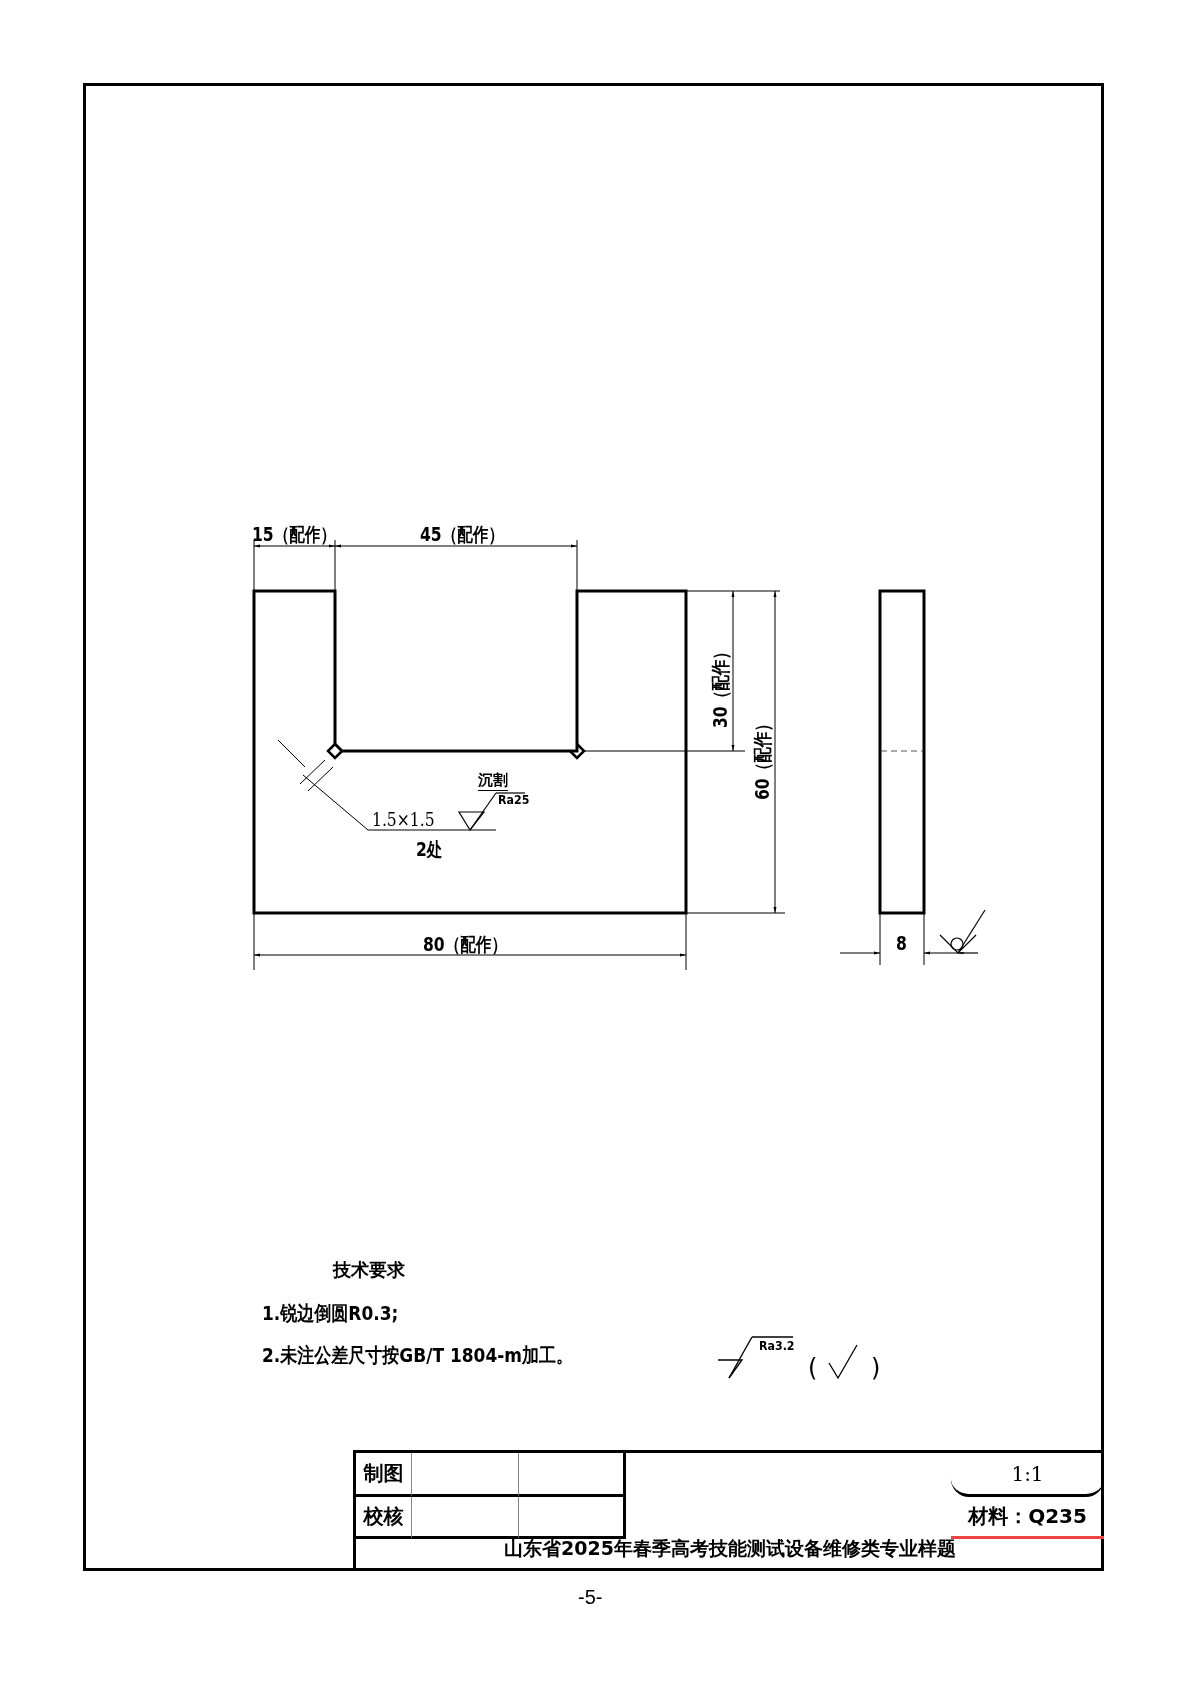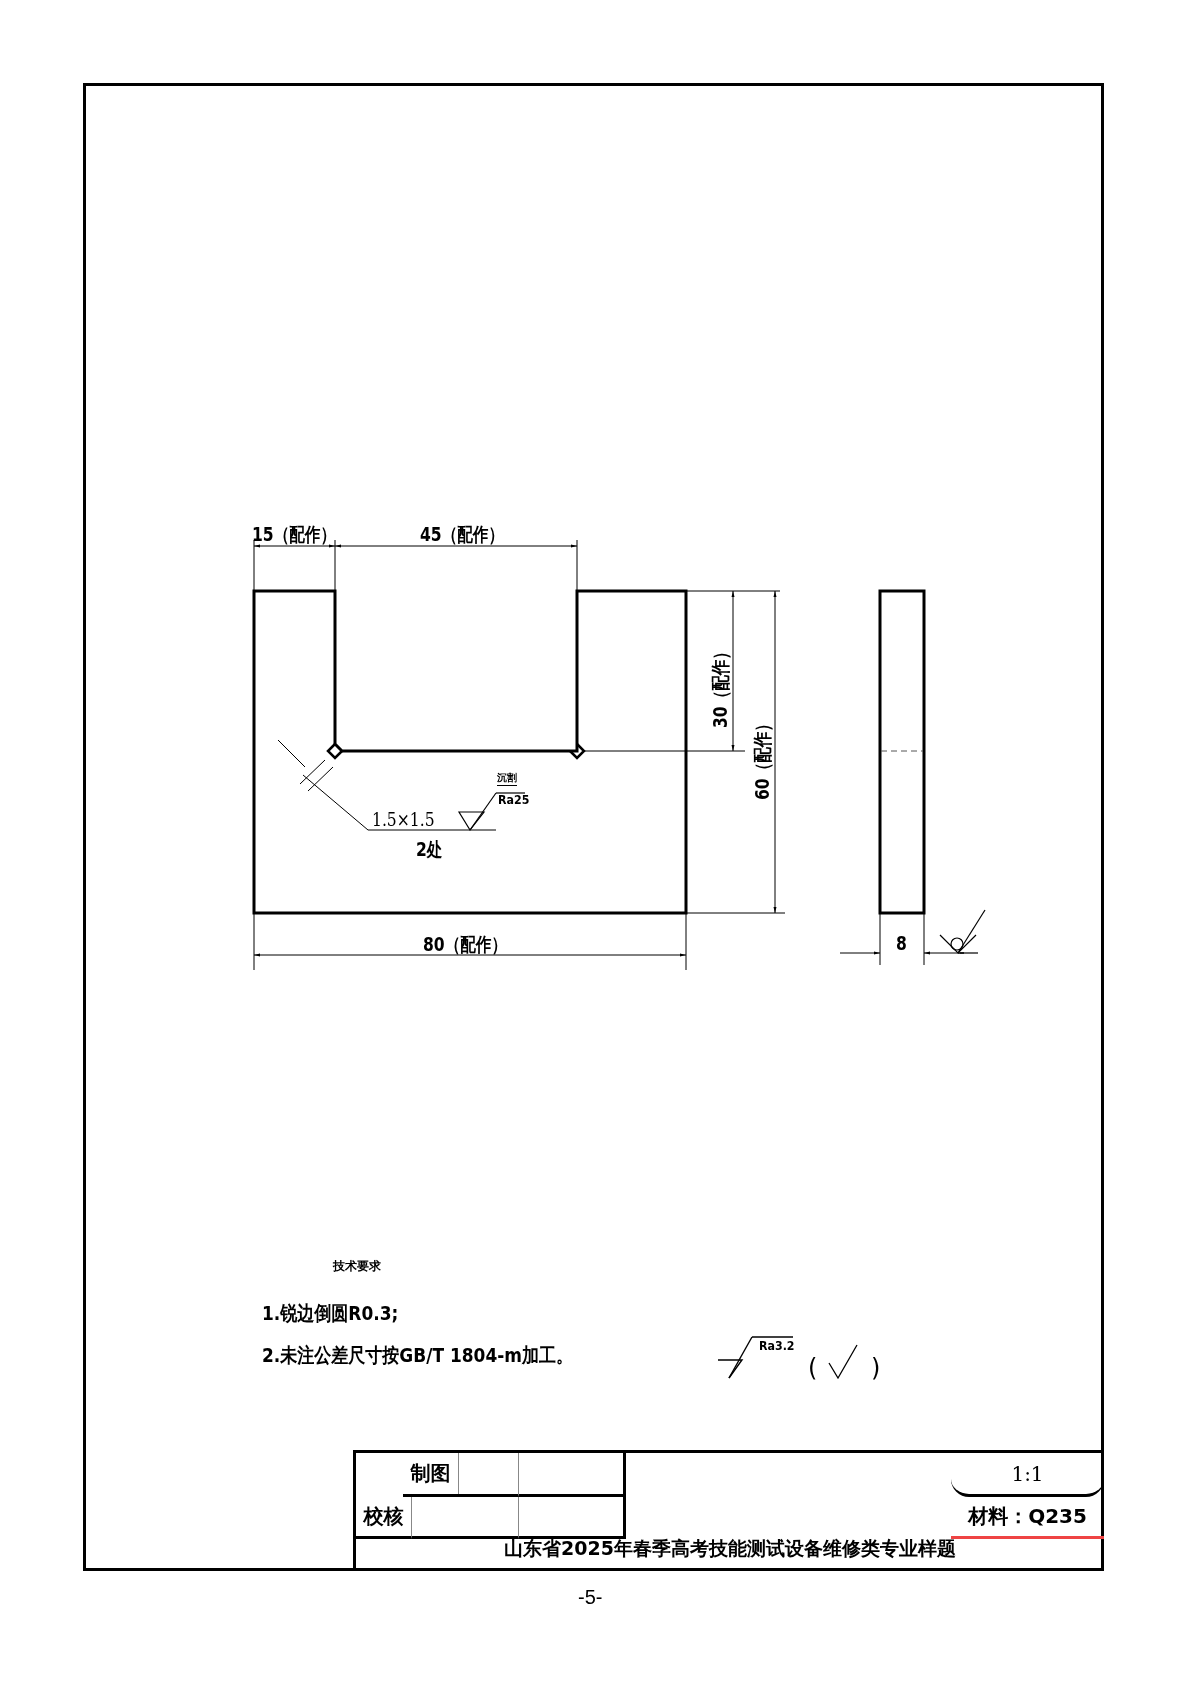--- a/index.html
+++ b/index.html
@@ -4,21 +4,21 @@
 <style>
   html, body { margin: 0; padding: 0; background: #ffffff; }
   body { width: 1190px; height: 1683px; position: relative; overflow: hidden;
          font-family: "DejaVu Sans", "Liberation Sans", sans-serif; color: #000; }
   .frame { position: absolute; left: 83px; top: 83px; width: 1021px; height: 1488px;
            border: 3px solid #000; box-sizing: border-box; }
   svg.drawing { position: absolute; left: 0; top: 0; }
   .txt { position: absolute; white-space: nowrap; font-family: "DejaVu Sans", sans-serif; }
   .dimtxt { font-size: 19px; font-weight: bold; transform: scaleX(0.82); transform-origin: left top; }
   .vert { transform-origin: left top; }
-  .tech-title { left: 333px; top: 1258px; font-size: 12px; font-weight: bold; }
+  .tech-title { left: 333px; top: 1258px; font-size: 18px; font-weight: bold; }
   .tech-item { left: 262px; font-size: 20px; font-weight: bold; transform: scaleX(0.85); transform-origin: left top; }
   .title-block { position: absolute; left: 353px; top: 1450px; width: 751px; height: 121px;
                  border-top: 3px solid #000; border-left: 3px solid #000; box-sizing: border-box; }
   .tb-cell { position: absolute; box-sizing: border-box; display: flex; align-items: center; justify-content: center; }
   .tb-label { font-size: 20px; font-weight: bold; }
   .page-num { left: 578px; top: 1586px; font-size: 20px; font-family: "Liberation Sans", sans-serif; }
 </style>
 </head>
 <body>
 
@@ -101,36 +101,36 @@
   </g>
 </svg>
 
 <div class="txt dimtxt" style="left:252px;top:522px;">15（配作）</div>
 <div class="txt dimtxt" style="left:420px;top:522px;">45（配作）</div>
 <div class="txt dimtxt vert" style="left:708px;top:728px;transform:rotate(-90deg) scaleX(0.82);">30（配作）</div>
 <div class="txt dimtxt vert" style="left:750px;top:800px;transform:rotate(-90deg) scaleX(0.82);">60（配作）</div>
 <div class="txt dimtxt" style="left:423px;top:932px;">80（配作）</div>
 <div class="txt dimtxt" style="left:372px;top:808px;font-weight:normal;font-family:'DejaVu Serif',serif;">1.5×1.5</div>
 <div class="txt dimtxt" style="left:416px;top:837px;">2处</div>
-<div class="txt" style="left:497px;top:771px;font-size:10px;font-weight:bold;border-bottom:1px solid #000;text-align:center;">沉割</div>
+<div class="txt" style="left:478px;top:771px;font-size:15px;font-weight:bold;border-bottom:1px solid #000;text-align:center;">沉割</div>
 <div class="txt" style="left:498px;top:792px;font-size:13px;font-weight:bold;transform:scaleX(0.85);transform-origin:left top;">Ra25</div>
 <div class="txt dimtxt" style="left:896px;top:932px;">8</div>
 
 <div class="txt tech-title">技术要求</div>
 <div class="txt tech-item" style="top:1300px;">1.锐边倒圆R0.3;</div>
 <div class="txt tech-item" style="top:1342px;">2.未注公差尺寸按GB/T 1804-m加工。</div>
 
 <div class="txt" style="left:759px;top:1338px;font-size:13px;font-weight:bold;transform:scaleX(0.85);transform-origin:left top;">Ra3.2</div>
 <div class="txt" style="left:800px;top:1355px;font-size:22px;letter-spacing:14px;color:transparent;">（ √ ）</div>
 <div class="txt" style="left:808px;top:1354px;font-size:24px;">(</div>
 <div class="txt" style="left:871px;top:1354px;font-size:24px;">)</div>
 
 <div class="title-block">
 
-  <div class="tb-cell" style="left:0;top:0;width:56px;height:44px;border-right:1px solid #888;border-bottom:3px solid #000;margin-left:47px;">
+  <div class="tb-cell" style="left:0;top:0;width:56px;height:44px;border-right:1px solid #888;border-bottom:3px solid #000;">
     <span class="tb-label">制图</span>
   </div>
   <div class="tb-cell" style="left:56px;top:0;width:107px;height:44px;border-right:1px solid #888;border-bottom:3px solid #000;"></div>
   <div class="tb-cell" style="left:163px;top:0;width:107px;height:44px;border-right:3px solid #000;border-bottom:3px solid #000;"></div>
   <div class="tb-cell" style="left:0;top:44px;width:56px;height:42px;border-right:1px solid #888;border-bottom:3px solid #000;">
     <span class="tb-label">校核</span>
   </div>
   <div class="tb-cell" style="left:56px;top:44px;width:107px;height:42px;border-right:1px solid #888;border-bottom:3px solid #000;"></div>
   <div class="tb-cell" style="left:163px;top:44px;width:107px;height:42px;border-right:3px solid #000;border-bottom:3px solid #000;"></div>
   <div class="tb-cell" style="left:595px;top:0;width:153px;height:44px;border-bottom:3px solid #000;border-radius:18px;">

